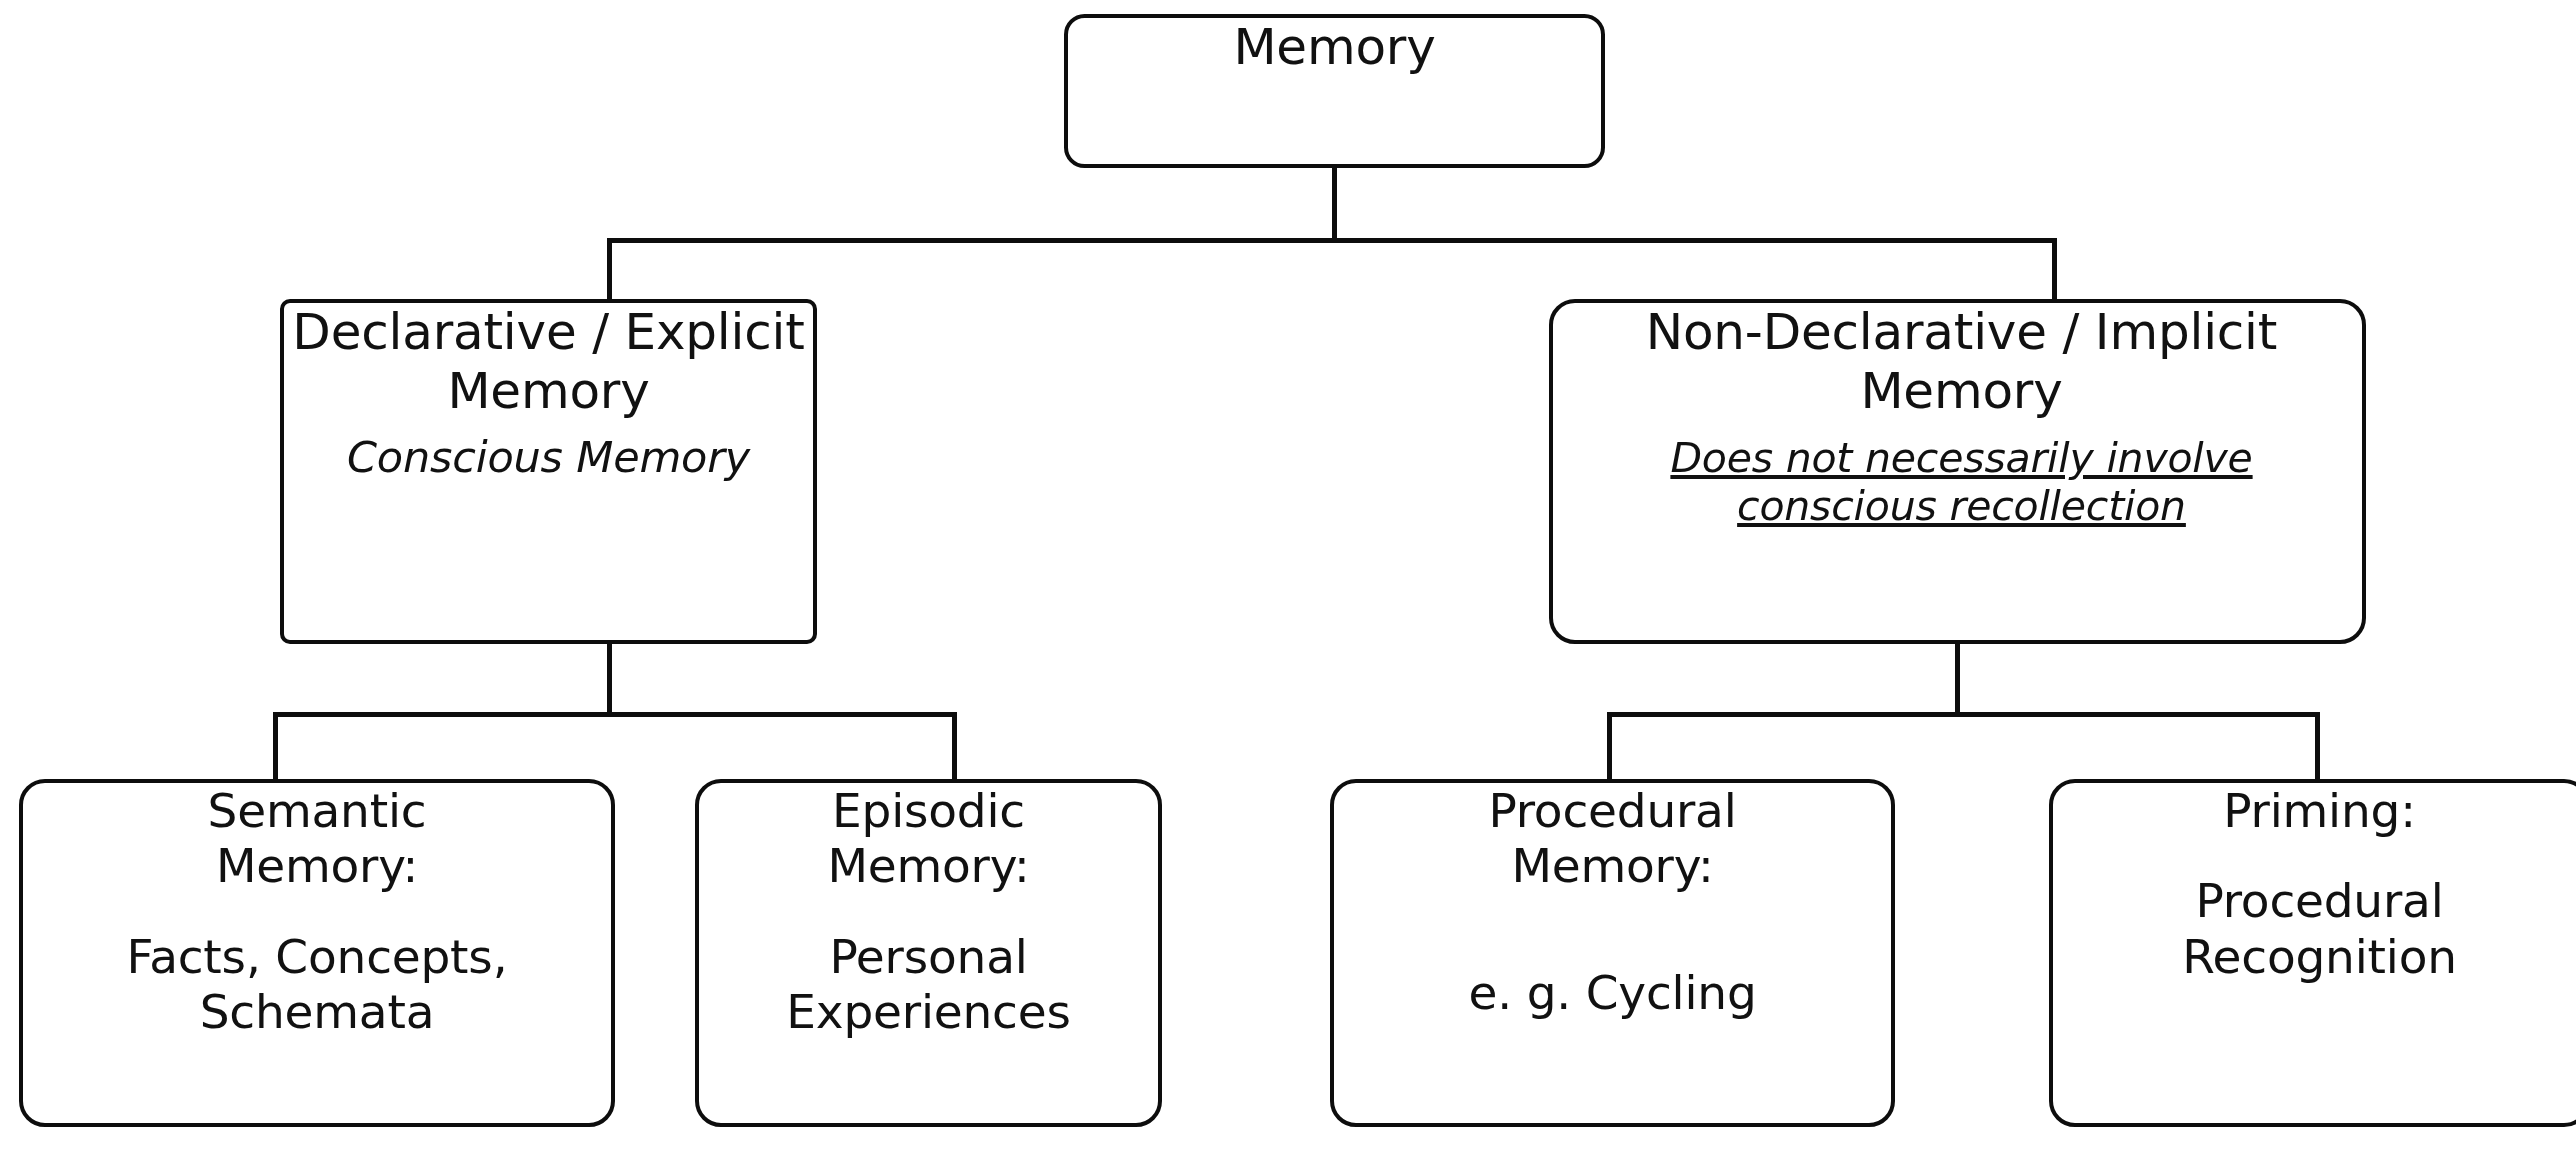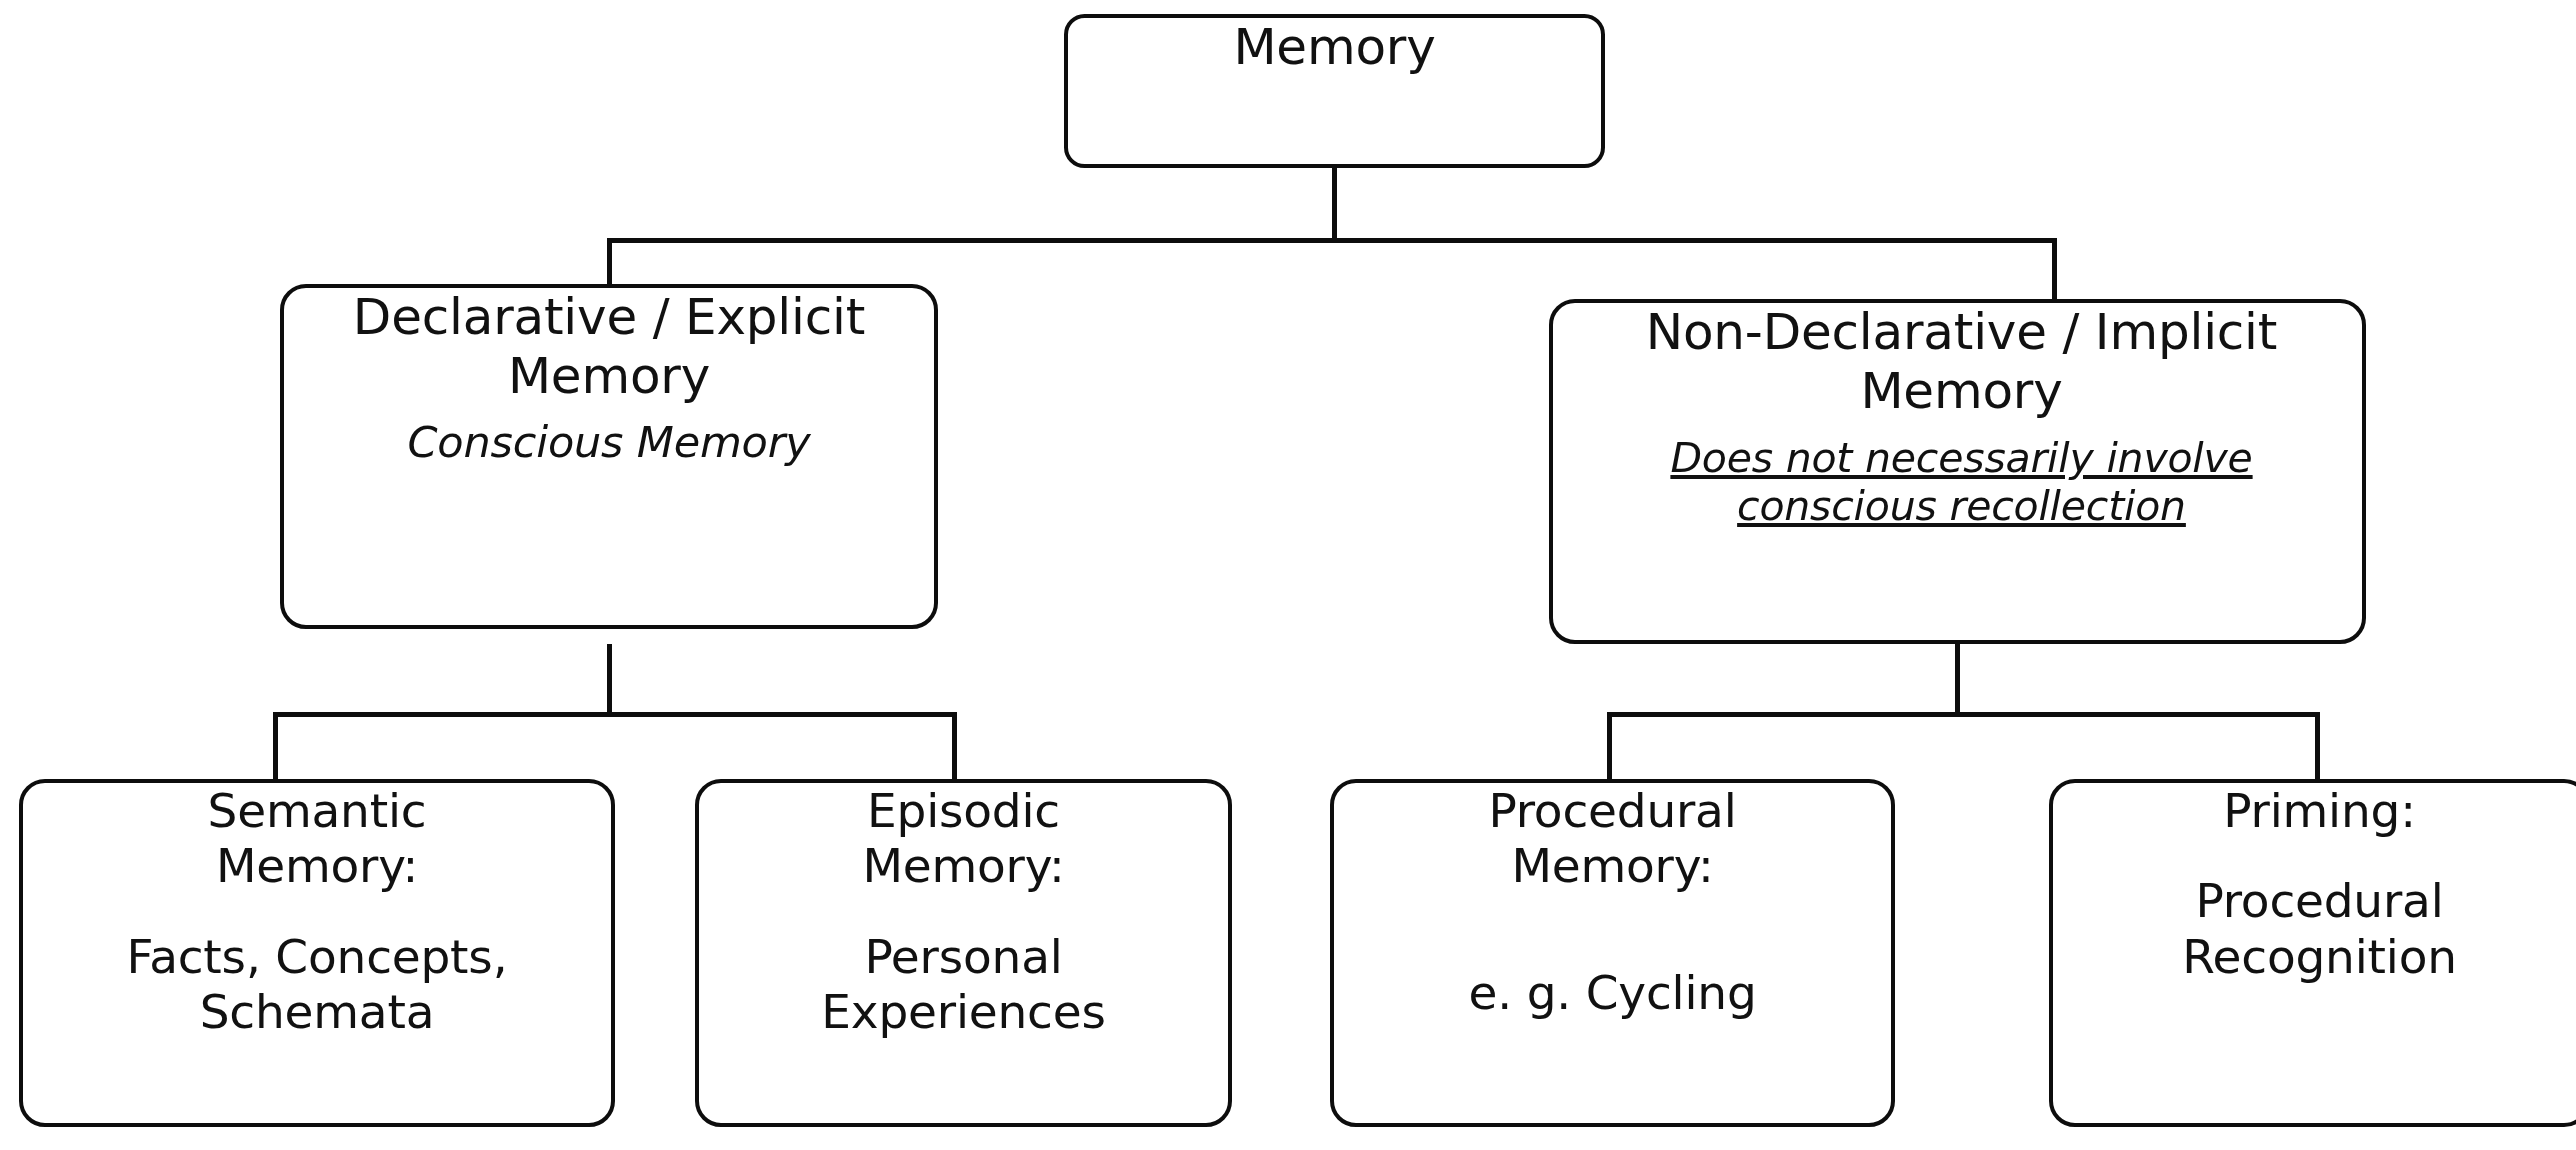--- a/index.html
+++ b/index.html
@@ -52,23 +52,24 @@
     top: 14px;
     width: 541px;
     height: 154px;
     border-radius: 20.5px;
   }
   #node-root .title { font-size: 50px; }
 
   
   #node-declarative {
     left: 280px;
-    top: 284px;
-    width: 658px;
+    top: 299px;
+    width: 537px;
     height: 345px;
+    border-radius: 10px;
   }
   #node-declarative .title { font-size: 50px; }
   #node-declarative .subtitle { font-size: 43px; margin-top: 11.2px; }
 
   #node-nondeclarative {
     left: 1549px;
     top: 299px;
     width: 817px;
     height: 345px;
     padding-left: 8px;
@@ -81,21 +82,21 @@
   .leaf .title { font-size: 47px; }
   .leaf .detail {
     font-size: 47px;
     line-height: 1.18;
     letter-spacing: -0.2px;
     white-space: pre-line;
     margin-top: 35px;
   }
 
   #node-semantic   { left: 19px;    width: 596px; }
-  #node-episodic   { left: 695px;  width: 537px; }
+  #node-episodic   { left: 695px;  width: 467px; }
   #node-procedural { left: 1330px; width: 565px; gap: 36px; }
   #node-priming    { left: 2049px; width: 541px; }
 
   
   .line {
     position: absolute;
     background: #0d0d0d;
     z-index: 1;
   }
   .vline { width: 4.7px; }

